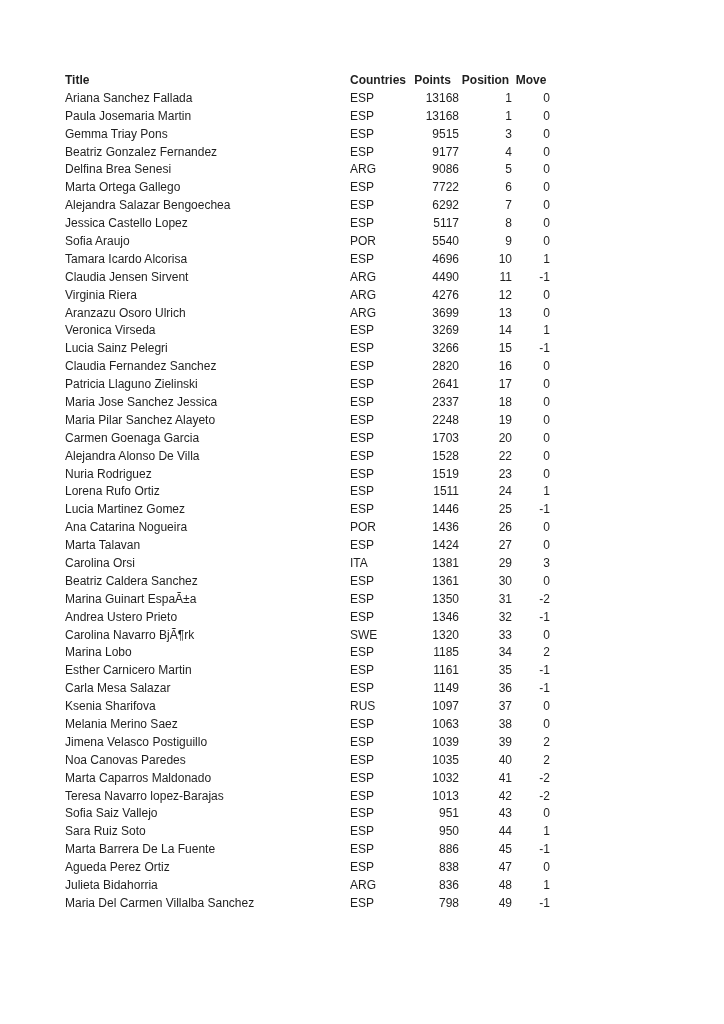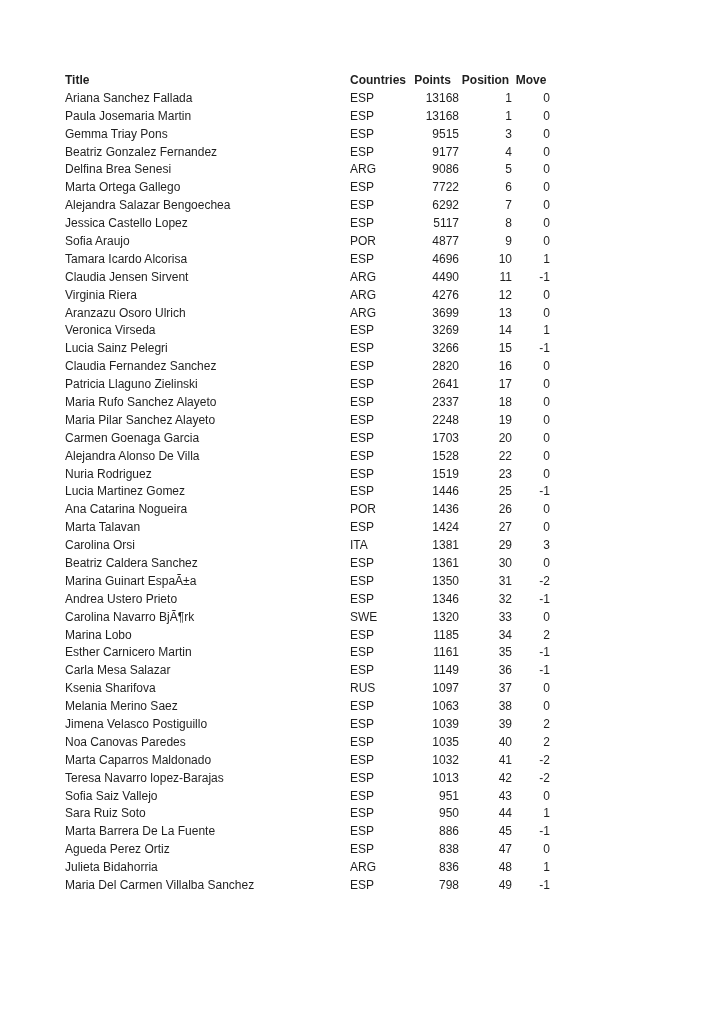--- a/index.html
+++ b/index.html
@@ -127,21 +127,21 @@
           <td class="al">Jessica Castello Lopez</td>
           <td class="al">ESP</td>
           <td class="ar">5117</td>
           <td class="ar">8</td>
           <td class="ar">0</td>
         </tr>
 
         <tr>
           <td class="al">Sofia Araujo</td>
           <td class="al">POR</td>
-          <td class="ar">4877</td>
+          <td class="ar">5540</td>
           <td class="ar">9</td>
           <td class="ar">0</td>
         </tr>
 
         <tr>
           <td class="al">Tamara Icardo Alcorisa</td>
           <td class="al">ESP</td>
           <td class="ar">4696</td>
           <td class="ar">10</td>
           <td class="ar">1</td>
@@ -197,21 +197,21 @@
 
         <tr>
           <td class="al">Patricia Llaguno Zielinski</td>
           <td class="al">ESP</td>
           <td class="ar">2641</td>
           <td class="ar">17</td>
           <td class="ar">0</td>
         </tr>
 
         <tr>
-          <td class="al">Maria Rufo Sanchez Alayeto</td>
+          <td class="al">Maria Jose Sanchez Jessica</td>
           <td class="al">ESP</td>
           <td class="ar">2337</td>
           <td class="ar">18</td>
           <td class="ar">0</td>
         </tr>
 
         <tr>
           <td class="al">Maria Pilar Sanchez Alayeto</td>
           <td class="al">ESP</td>
           <td class="ar">2248</td>
@@ -237,20 +237,27 @@
         </tr>
 
         <tr>
           <td class="al">Nuria Rodriguez</td>
           <td class="al">ESP</td>
           <td class="ar">1519</td>
           <td class="ar">23</td>
           <td class="ar">0</td>
         </tr>
 
+        <tr>
+          <td class="al">Lorena Rufo Ortiz</td>
+          <td class="al">ESP</td>
+          <td class="ar">1511</td>
+          <td class="ar">24</td>
+          <td class="ar">1</td>
+        </tr>
 
         <tr>
           <td class="al">Lucia Martinez Gomez</td>
           <td class="al">ESP</td>
           <td class="ar">1446</td>
           <td class="ar">25</td>
           <td class="ar">-1</td>
         </tr>
 
         <tr>

